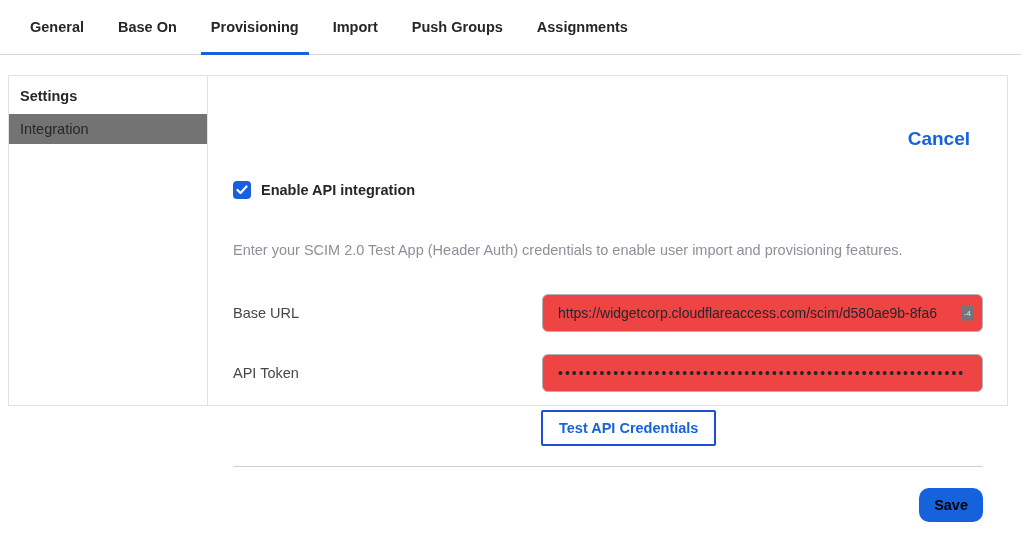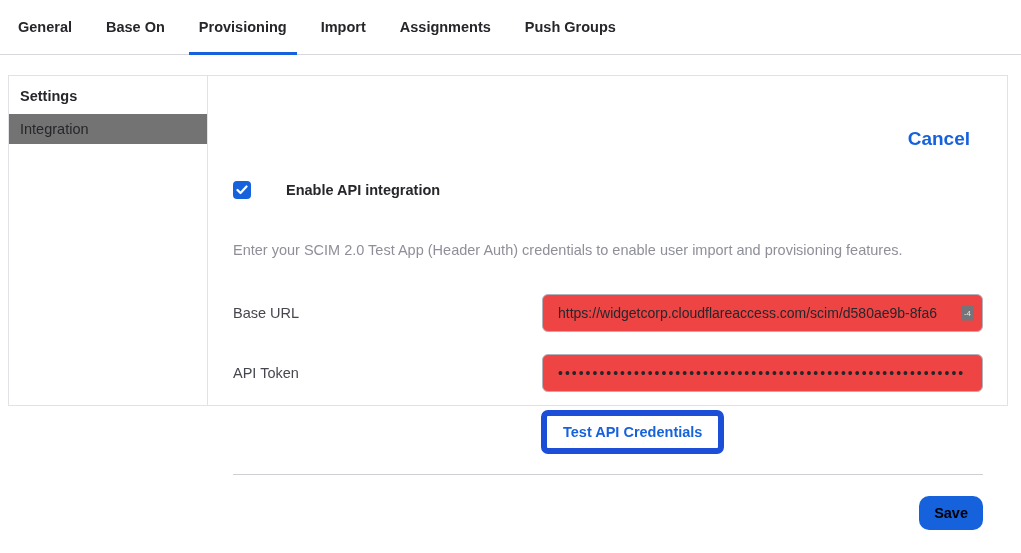--- a/index.html
+++ b/index.html
@@ -1,21 +1,21 @@
 <!DOCTYPE html>
 <html><head>
 <meta charset="utf-8">
 <style>
   * { box-sizing: border-box; margin: 0; padding: 0; }
   html, body { width: 1021px; height: 553px; background: #ffffff;
     font-family: "Liberation Sans", sans-serif; color: #26262b; }
 
   
   .tabbar { display: flex; align-items: stretch; height: 55px;
-    border-bottom: 1px solid #d7d7dc; padding-left: 8px; }
+    border-bottom: 1px solid #d7d7dc; padding-left: 20px; }
   .tab { display: flex; align-items: center; padding: 0 10px; margin-right: 14px;
     font-size: 14.5px; font-weight: bold; color: #26262b; position: relative;
     cursor: pointer; white-space: nowrap; }
   .tab.active::after { content: ""; position: absolute; left: 0; right: 0;
     bottom: -1px; height: 3px; background: #1662dd; }
 
   
   .panel { display: flex; margin: 20px 13px 0 8px; height: 331px;
     border: 1px solid #e1e1e6; background: #fff; }
 
@@ -28,62 +28,62 @@
   
   .content { flex: 1; padding: 0 24px 0 25px; }
   .cancel-row { display: flex; justify-content: flex-end; padding-top: 52px; }
   .cancel-link { color: #1662dd; font-size: 19px; font-weight: bold;
     margin-right: 13px; cursor: pointer; text-decoration: none; }
 
   .enable-row { display: flex; align-items: center; gap: 10px; margin-top: 31px; }
   .checkbox { width: 18px; height: 18px; border-radius: 4px; background: #1662dd;
     display: flex; align-items: center; justify-content: center; cursor: pointer;
     flex: none; }
-  .enable-label { font-size: 14.5px; font-weight: bold; margin-left: 25px; }
+  .enable-label { font-size: 14.5px; font-weight: bold; }
 
   .description { margin-top: 43px; font-size: 14.5px; color: #8f8f99; }
 
   .field-row { display: flex; align-items: center; }
   .field-row.first { margin-top: 36px; }
   .field-row.second { margin-top: 22px; }
   .field-label { flex: 0 0 309px; font-size: 14.5px; color: #46464e; }
   .input-wrap { flex: 1; position: relative; }
   .text-input { width: 100%; height: 38px; border: 1px solid #b2b2bc;
     border-radius: 6px; padding: 0 12px 0 15px; font-size: 14px;
     font-family: "Liberation Sans", sans-serif; color: #26262b;
     background: #ef4444; outline: none; white-space: nowrap; overflow: hidden; }
   .text-input.password { letter-spacing: 2px; font-size: 14px; }
   .overflow-artifact { position: absolute; right: 9px; top: 50%;
     transform: translateY(-50%); width: 13px; height: 15px; background: #74747b;
     color: #e3e3e6; font-size: 8px; line-height: 15px; text-align: center;
     pointer-events: none; }
 
   .test-row { margin-top: 18px; margin-left: 308px; }
   .test-button { display: inline-block; background: #fff; color: #1662dd;
-    border: 6px solid #1d4ed8; border-radius: 7px; padding: 8px 16px;
+    border: 2px solid #1d4ed8; border-radius: 2px; padding: 8px 16px;
     font-size: 14.5px; font-weight: bold; font-family: "Liberation Sans", sans-serif;
     cursor: pointer; }
 
   .divider { margin-top: 20px; border-top: 1px solid #cfcfd4; }
 
   .save-row { display: flex; justify-content: flex-end; margin-top: 21px; }
   .save-button { background: #1662dd; color: #000000; border: none;
     border-radius: 10px; padding: 9px 15px; font-size: 14.5px; font-weight: bold;
     font-family: "Liberation Sans", sans-serif; cursor: pointer; }
 </style>
 </head>
 <body>
 
 <div class="tabbar">
   <div class="tab">General</div>
   <div class="tab">Base On</div>
   <div class="tab active">Provisioning</div>
   <div class="tab">Import</div>
+  <div class="tab">Push Groups</div>
   <div class="tab">Assignments</div>
-  <div class="tab">Push Groups</div>
 </div>
 
 <div class="panel">
 
   <div class="sidebar">
     <div class="sidebar-header">Settings</div>
     <div class="sidebar-item selected">Integration</div>
   </div>
 
   <div class="content">

